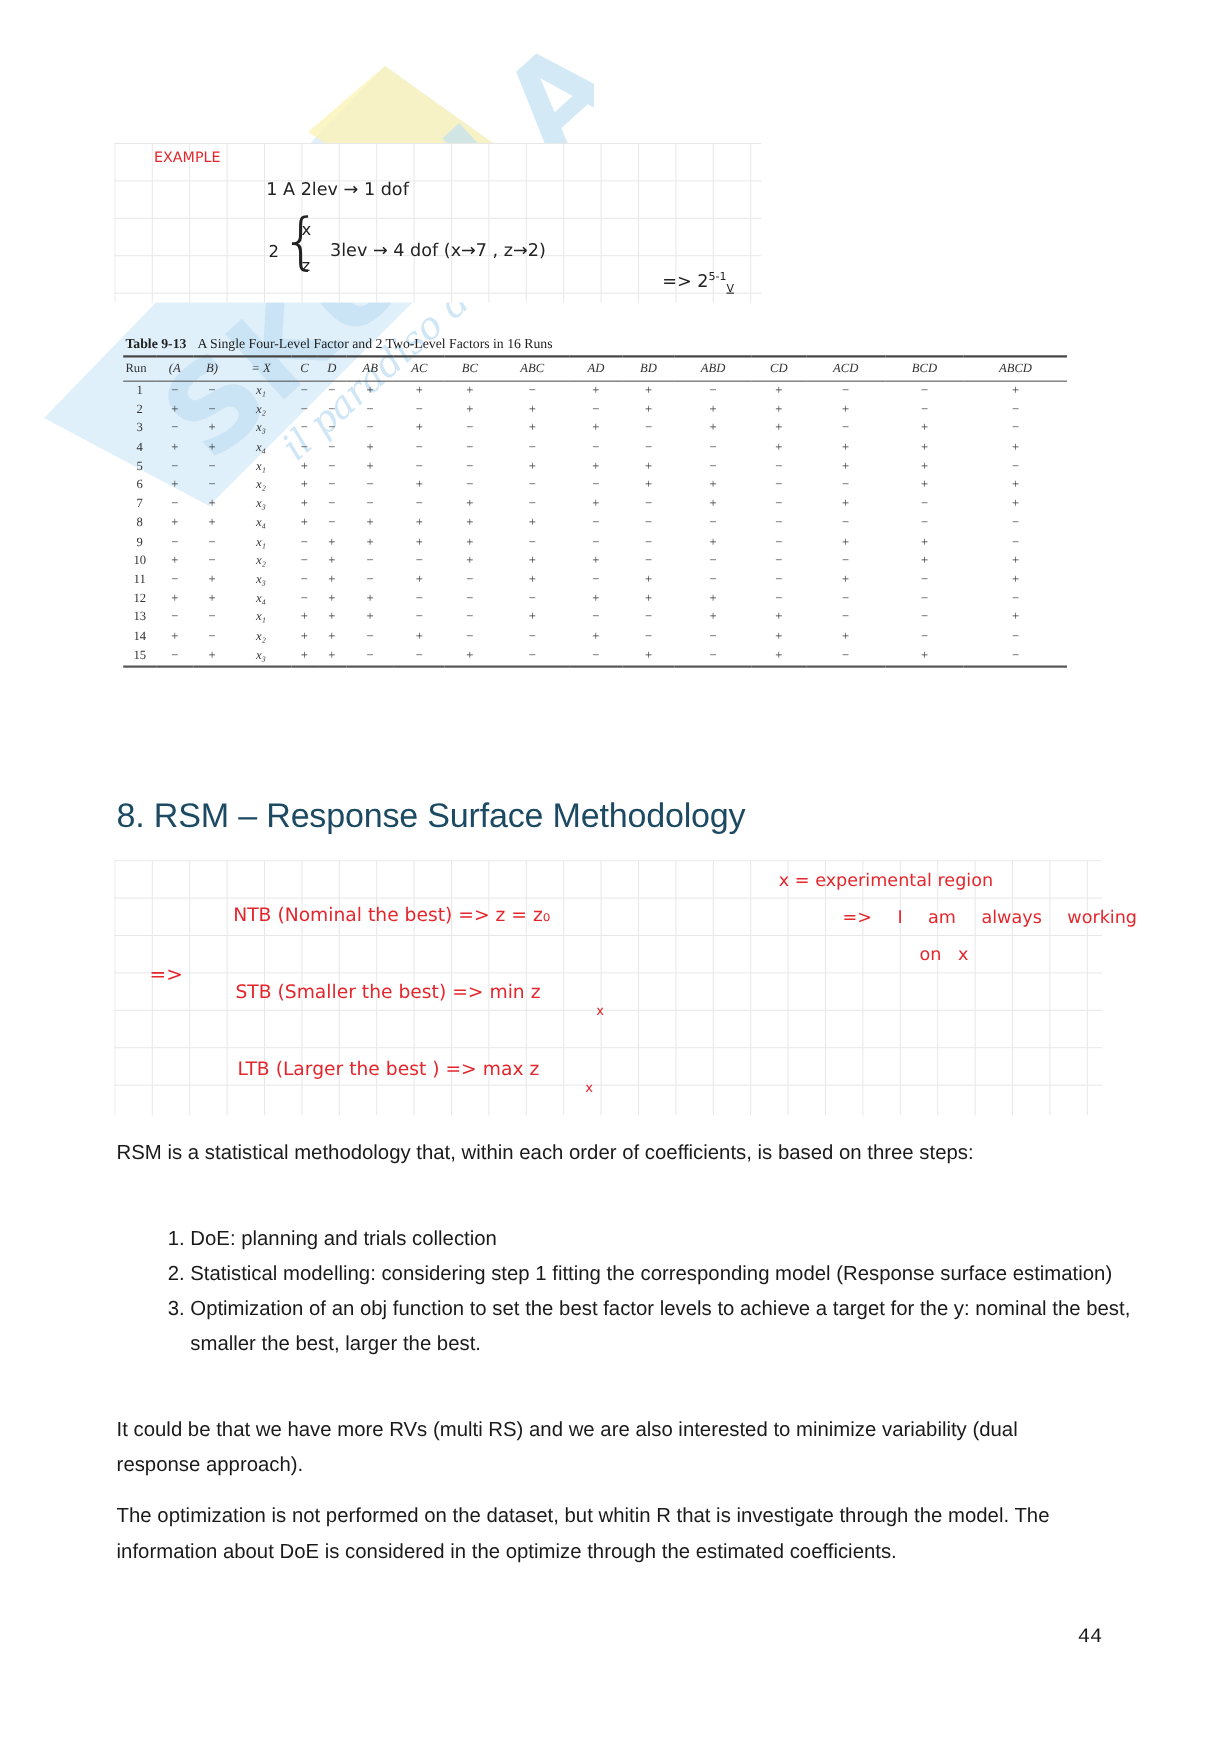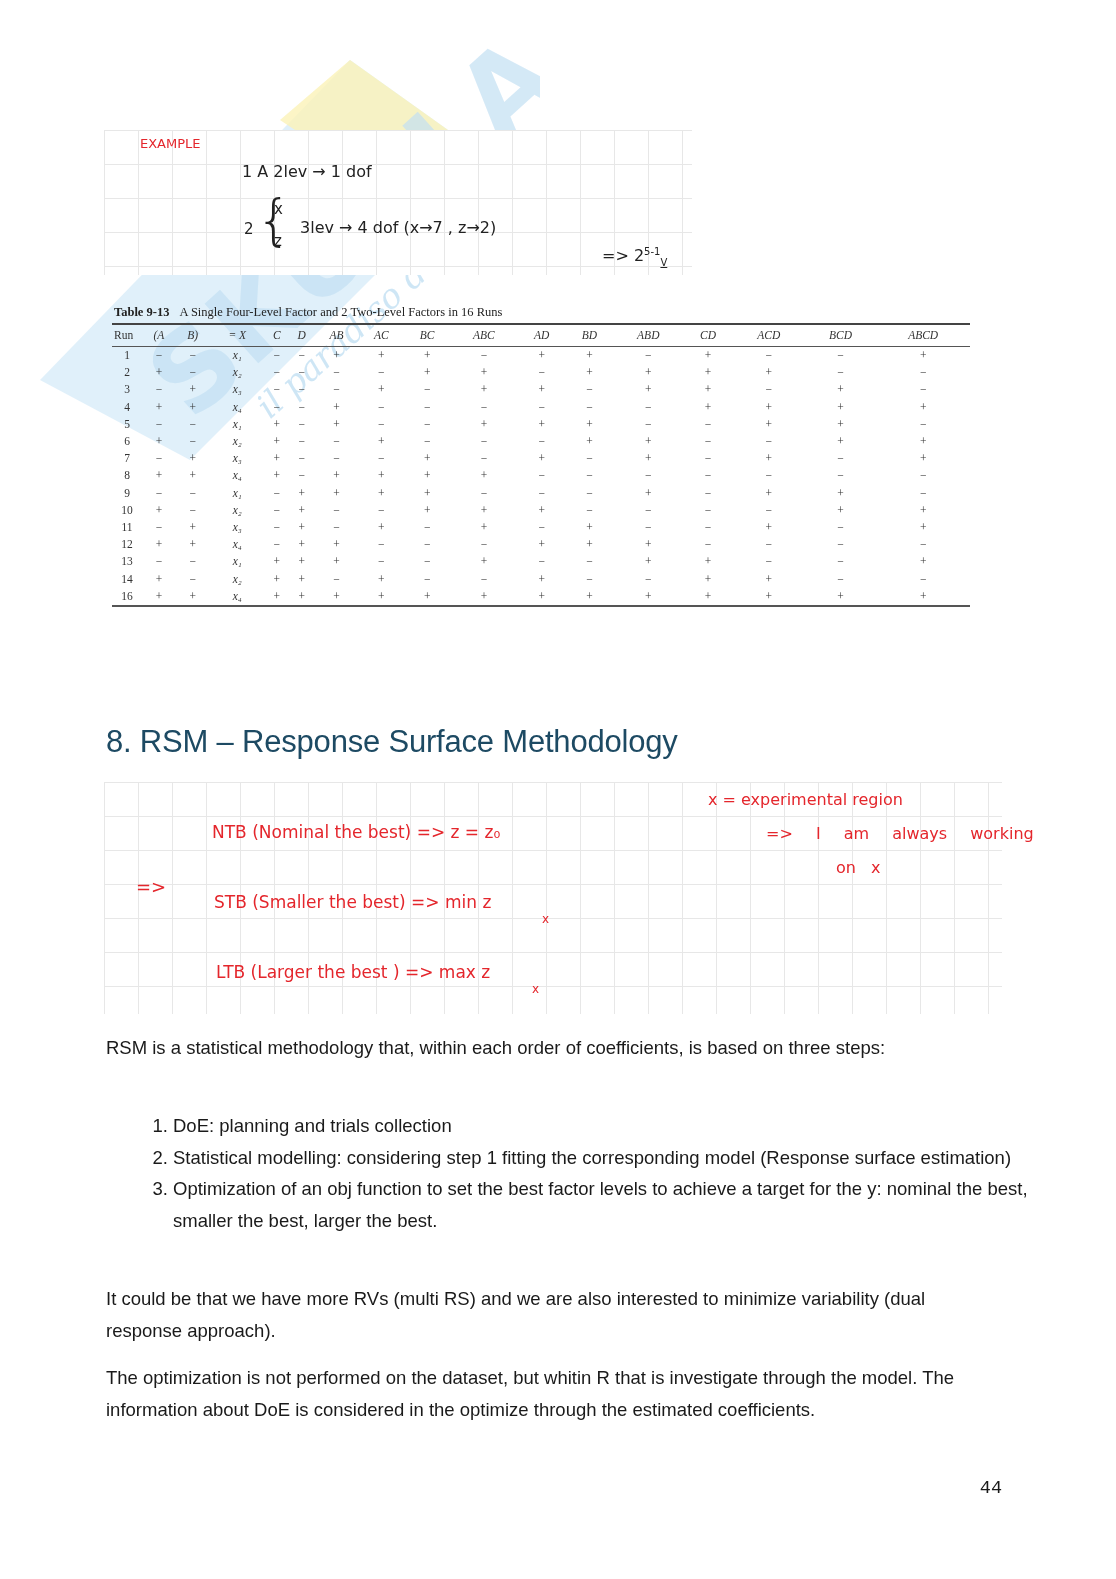--- a/index.html
+++ b/index.html
@@ -338,37 +338,37 @@
           <td>−</td>
           <td>+</td>
           <td>−</td>
           <td>−</td>
           <td>+</td>
           <td>+</td>
           <td>−</td>
           <td>−</td>
         </tr>
         <tr>
-          <td>16</td>
-          <td>+</td>
-          <td>+</td>
-          <td class="x">x₄</td>
-          <td>+</td>
-          <td>+</td>
-          <td>+</td>
-          <td>+</td>
-          <td>+</td>
-          <td>+</td>
-          <td>+</td>
-          <td>+</td>
-          <td>+</td>
-          <td>+</td>
-          <td>+</td>
-          <td>+</td>
-          <td>+</td>
+          <td>15</td>
+          <td>−</td>
+          <td>+</td>
+          <td class="x">x₃</td>
+          <td>+</td>
+          <td>+</td>
+          <td>−</td>
+          <td>−</td>
+          <td>+</td>
+          <td>−</td>
+          <td>−</td>
+          <td>+</td>
+          <td>−</td>
+          <td>+</td>
+          <td>−</td>
+          <td>+</td>
+          <td>−</td>
         </tr>
       </tbody>
   </table>
 </div>
 
 <h2 class="section">8. RSM – Response Surface Methodology</h2>
 
 <div class="grid-box" style="left:104px; top:782px; width:898px; height:232px;">
   <div class="hand red" style="left:4px; top:94px; font-size:18px;">=&gt;</div>
   <div class="hand red" style="left:80px; top:40px; font-size:17px;">NTB  (Nominal the best)   =&gt; z = z₀</div>

